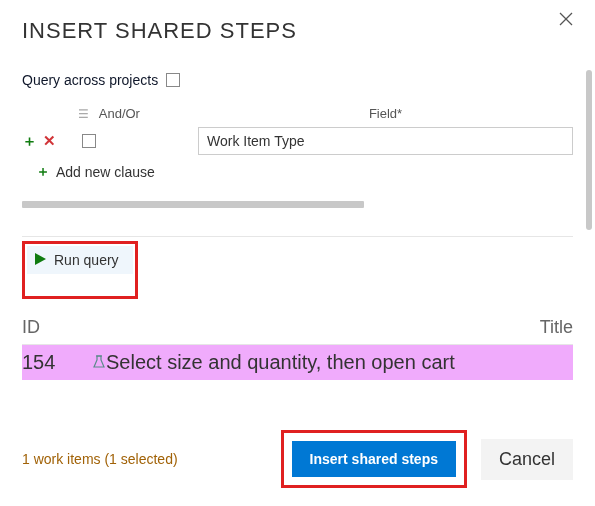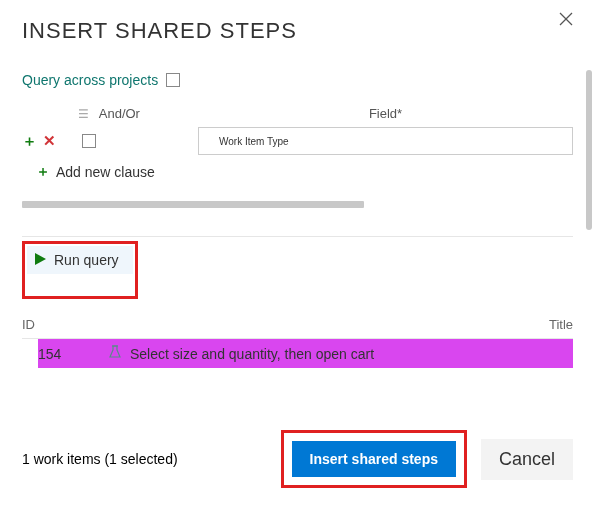--- a/index.html
+++ b/index.html
@@ -32,21 +32,21 @@
       font-weight: 300;
       letter-spacing: 1px;
       color: #333;
       margin-bottom: 28px;
     }
     .qap-row {
       display: flex;
       align-items: center;
       gap: 8px;
       font-size: 14px;
-      color: #0f766e;
+      color: #0f172a;
       margin-bottom: 18px;
     }
     .qap-check {
       width: 14px; height: 14px;
       border: 1px solid #888;
       display: inline-block;
       cursor: pointer;
     }
     .clause-header {
       display: flex;
@@ -77,22 +77,22 @@
       width: 14px; height: 14px;
       border: 1px solid #888;
       display: inline-block;
       cursor: pointer;
       margin-left: 4px;
     }
     .field-input {
       flex: 1;
       height: 28px;
       border: 1px solid #ccc;
-      padding: 0 20px;
-      font-size: 10px;
+      padding: 0 8px;
+      font-size: 14px;
       color: #333;
       font-family: inherit;
       background: #fff;
     }
     .add-clause {
       display: flex;
       align-items: center;
       gap: 6px;
       font-size: 14px;
       color: #333;
@@ -121,53 +121,52 @@
       display: flex;
       align-items: center;
       gap: 8px;
       font-size: 14px;
       color: #333;
       cursor: pointer;
     }
     .play-icon { color: #107c10; }
     .table-header {
       display: flex;
-      font-size: 13px;
+      font-size: 18px;
       color: #666;
       border-bottom: 1px solid #e6e6e6;
       padding-bottom: 6px;
       margin-top: 4px;
     }
     .th-id { width: 70px; }
     .th-wi { width: 82px; white-space: nowrap; overflow: hidden; text-overflow: ellipsis; }
     .th-title { flex: 1; text-align: right; }
     .table-row {
       display: flex;
       align-items: center;
-      background: #d946ef;
-      font-size: 14px;
+      background: #f0abfc;
+      font-size: 20px;
       color: #333;
       padding: 6px 0;
-      margin-left: 16px;
     }
     .td-id { width: 70px; }
     .td-wi { width: 82px; white-space: nowrap; overflow: hidden; text-overflow: ellipsis; }
-    .td-title { flex: 1; display: flex; gap: 8px; align-items: center; }
+    .td-title { flex: 1; display: flex; align-items: center; }
     .flask-icon { color: #5a8a8a; flex-shrink: 0; }
     .footer {
       position: absolute;
       bottom: 18px;
       left: 22px;
       right: 22px;
       display: flex;
       align-items: center;
     }
     .status {
       font-size: 14px;
-      color: #000000;
+      color: #a16207;
       flex: 1;
     }
     .insert-wrap {
       border: 3px solid #e02020;
       padding: 8px;
       margin-right: 14px;
     }
     .btn-primary {
       background: #0078d4;
       color: #fff;

